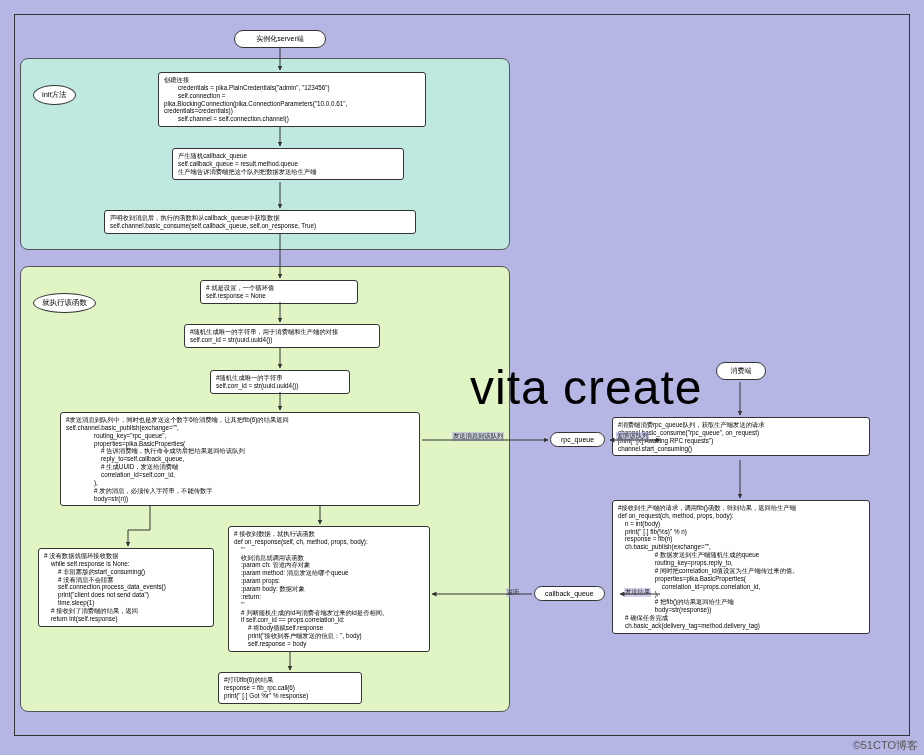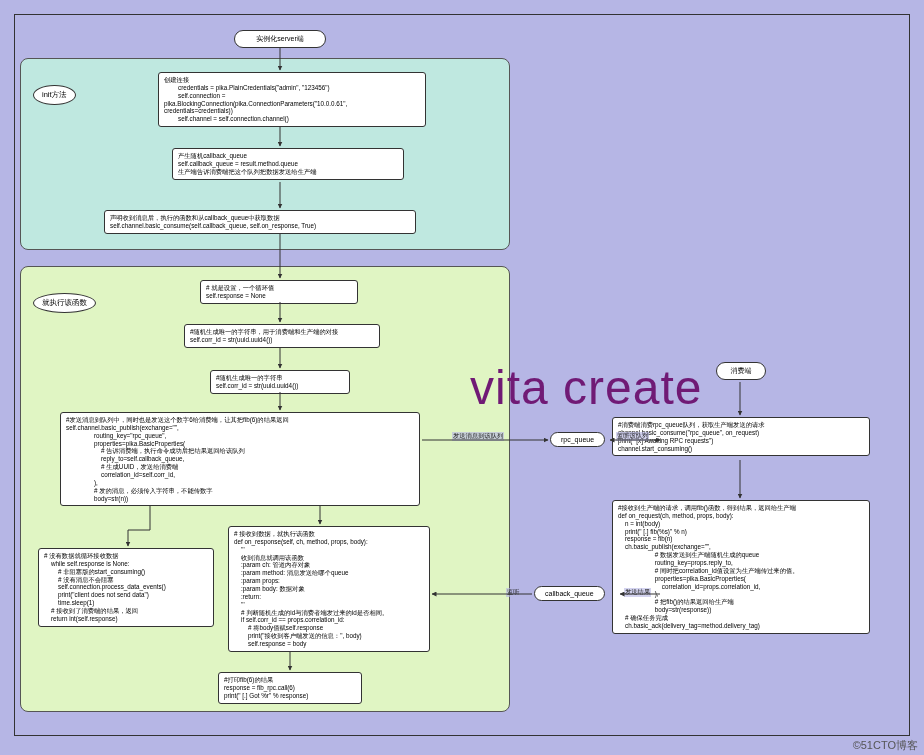--- a/index.html
+++ b/index.html
@@ -18,21 +18,21 @@
     position: absolute;
     left: 14px; top: 14px;
     width: 896px; height: 722px;
     border: 1px solid #333;
     background: #b6b6e5;
   }
   .watermark {
     position: absolute;
     left: 470px; top: 360px;
     font-size: 48px;
-    color: #701a75;
+    color: #000000;
     font-family: "Segoe UI", Arial, sans-serif;
     font-weight: 300;
     pointer-events: none;
     z-index: 50;
     letter-spacing: 1px;
   }
   .copyright {
     position: absolute;
     right: 6px; bottom: 2px;
     font-size: 11px;

